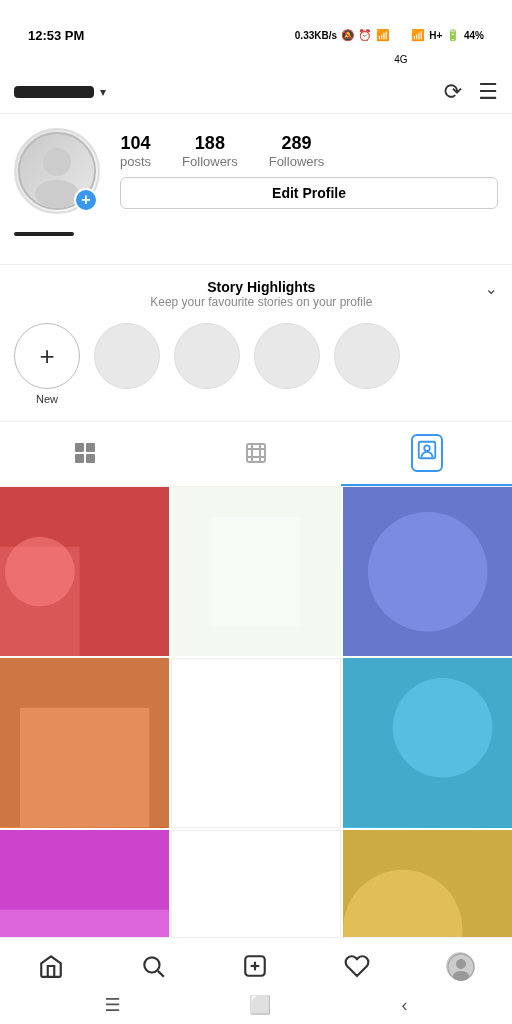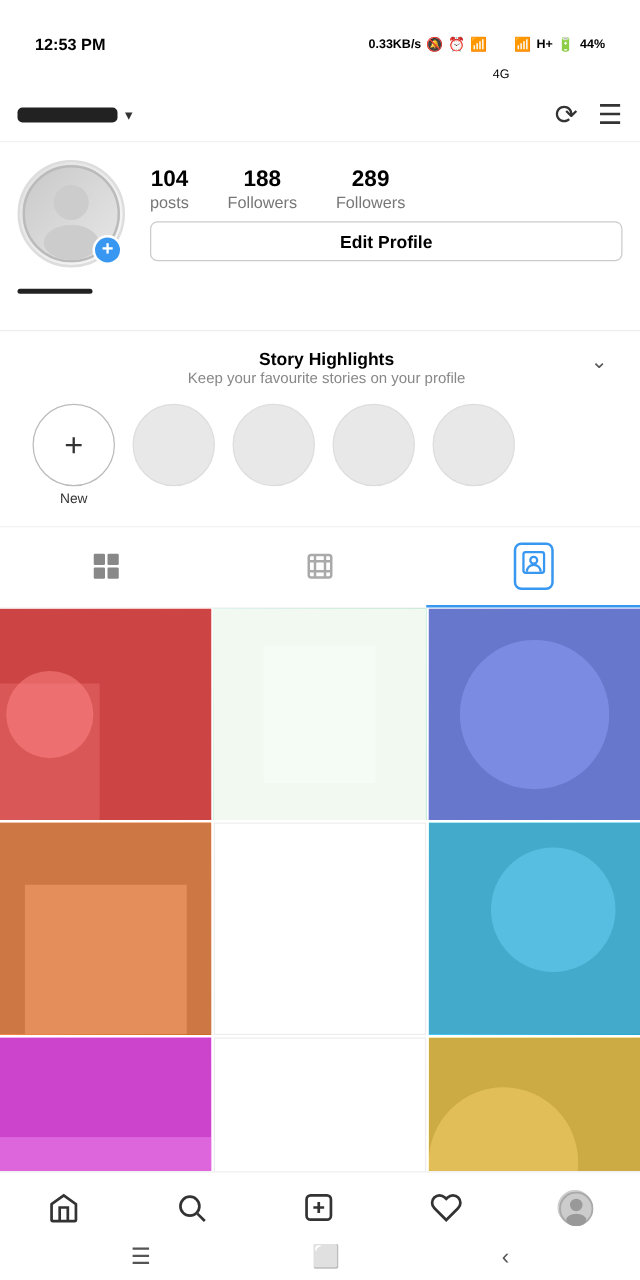--- a/index.html
+++ b/index.html
@@ -166,21 +166,21 @@
     .bio-text {
       font-size: 13px;
       color: #222;
       line-height: 1.4;
     }
 
     
     .highlights-section {
       border-top: 1px solid #eee;
       border-bottom: 1px solid #eee;
-      padding: 14px 12px 12px;
+      padding: 14px 0 12px;
       margin-top: 10px;
       background: #fff;
     }
     .highlights-header {
       display: flex;
       justify-content: space-between;
       align-items: flex-start;
       padding: 0 14px;
       margin-bottom: 4px;
     }

